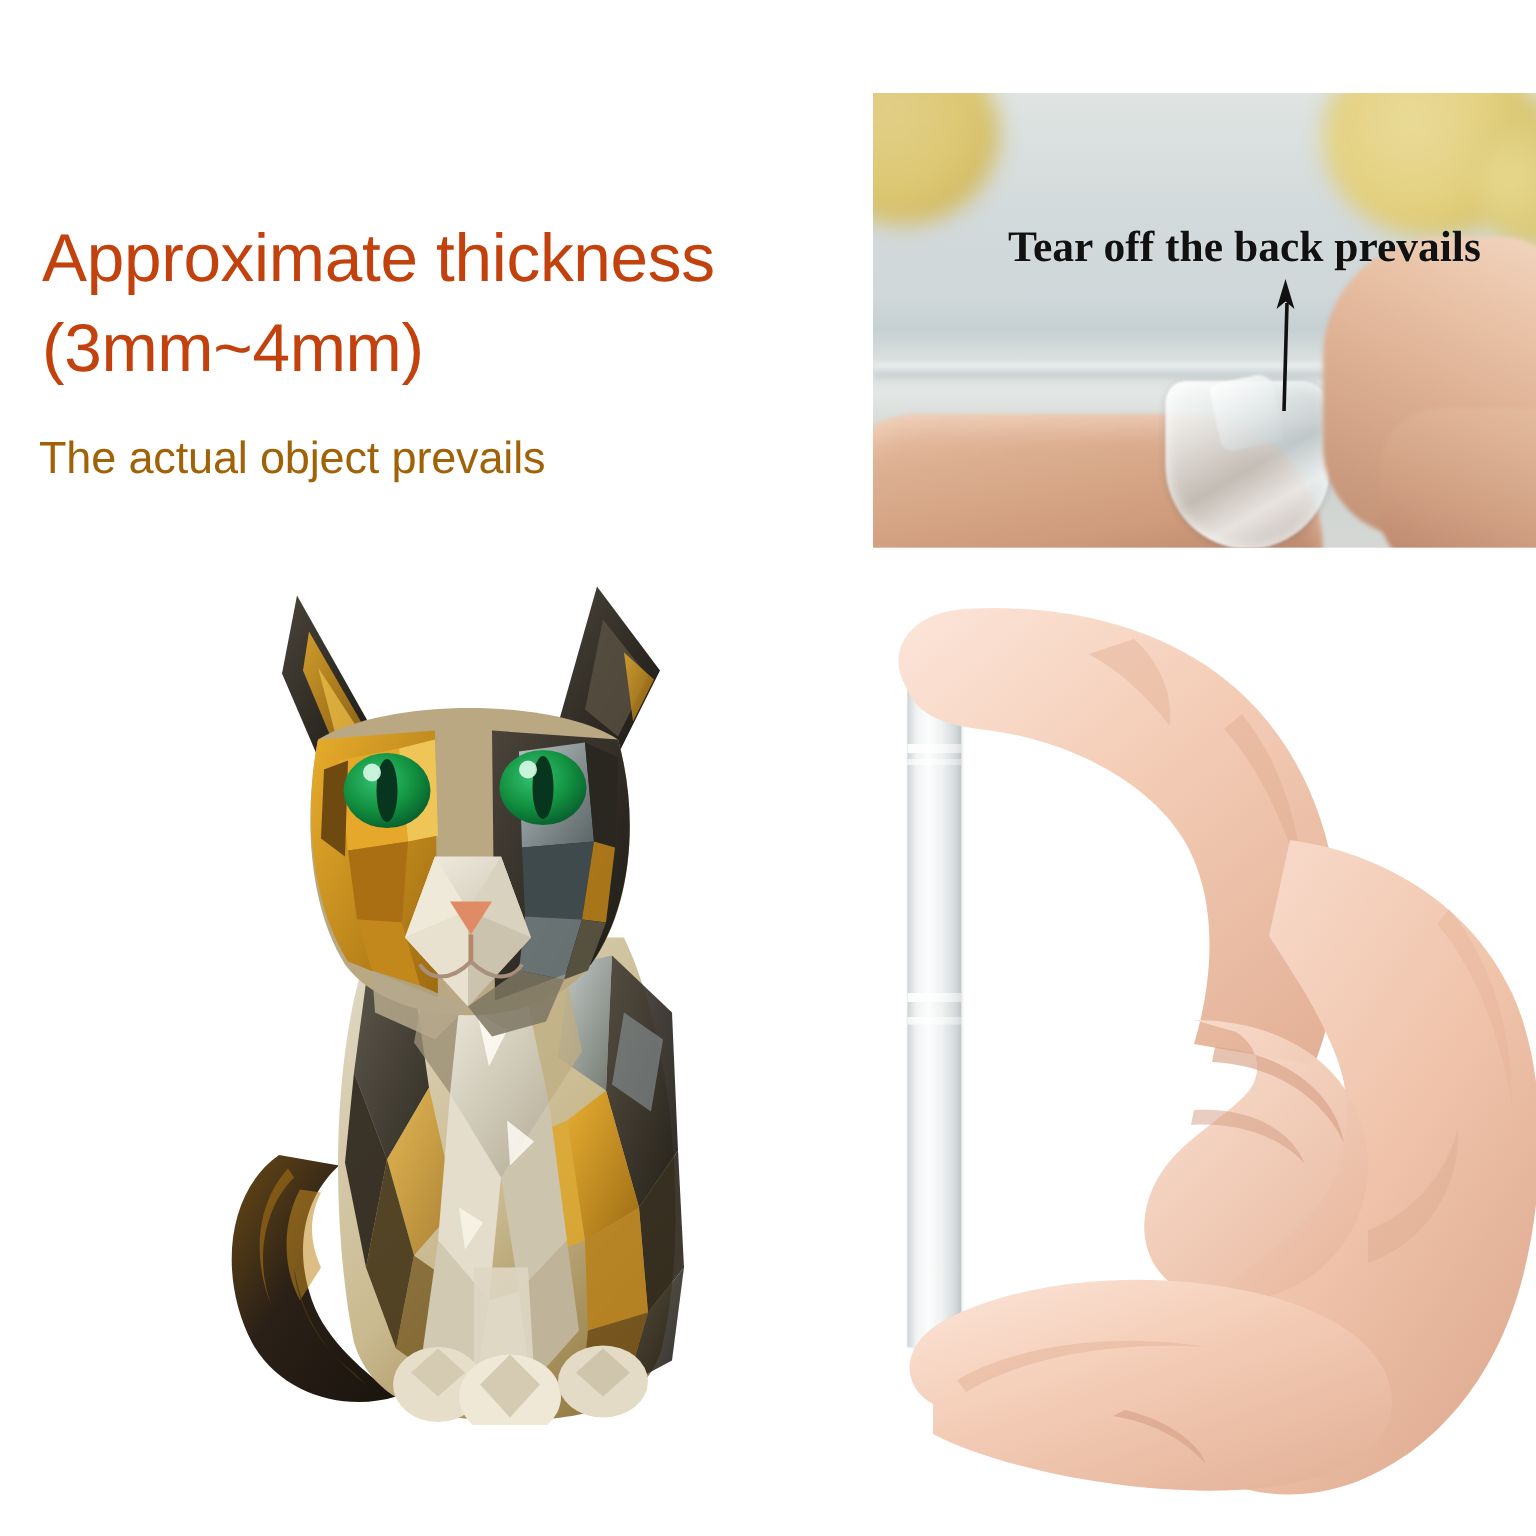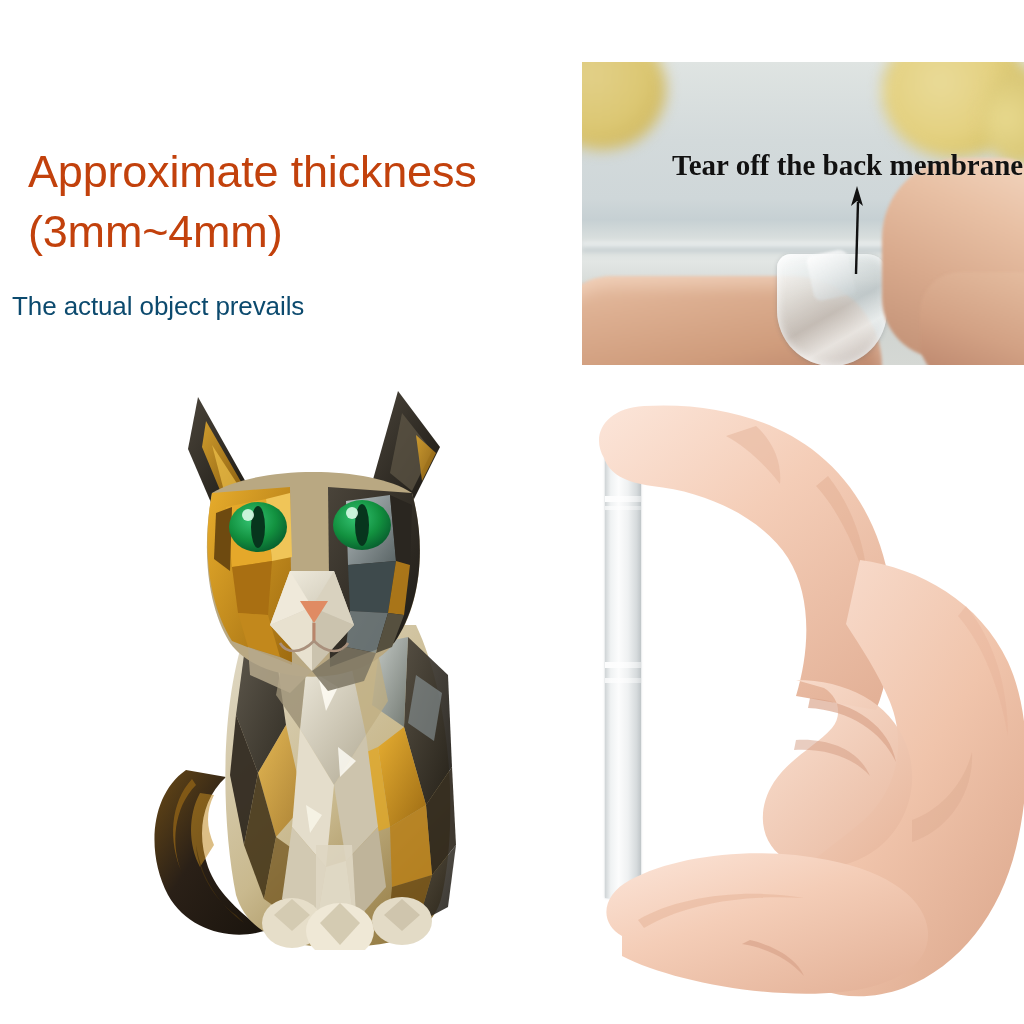--- a/index.html
+++ b/index.html
@@ -27,26 +27,26 @@
     width: 560px;
     font-size: 45px;
     line-height: 60px;
     font-weight: 400;
     color: #c2410c;
     letter-spacing: -0.2px;
     white-space: pre-line;
   }
   .subhead {
     position: absolute;
-    left: 12px;
+    left: 26px;
     top: 286px;
-    font-size: 26px;
+    font-size: 30px;
     line-height: 40px;
     font-weight: 400;
-    color: #0c4a6e;
+    color: #a16207;
     letter-spacing: -0.1px;
   }
 
   
   .inset-photo {
     position: absolute;
     left: 582px;
     top: 62px;
     width: 442px;
     height: 303px;
@@ -260,21 +260,21 @@
     <div class="inset-disc"></div>
     <div class="inset-disc-film"></div>
     <div class="inset-finger finger-right-upper"></div>
     <div class="inset-finger finger-right-lower"></div>
 
     <svg class="inset-arrow" viewBox="0 0 22 90">
       <path d="M10 90 L12 18" stroke="#111" stroke-width="2.4" fill="none"></path>
       <path d="M11 2 L17 22 L11 17 L5 22 Z" fill="#111"></path>
     </svg>
 
-    <div class="inset-caption">Tear off the back membrane</div>
+    <div class="inset-caption">Tear off the back prevails</div>
   </div>
 
   <div class="cat-figure">
     <svg viewBox="0 0 360 575" xmlns="http://www.w3.org/2000/svg">
       <defs>
         <linearGradient id="gAmber" x1="0" y1="0" x2="1" y2="1">
           <stop offset="0" stop-color="#e8ad2c"></stop>
             <stop offset="1" stop-color="#9d6a10"></stop>
         </linearGradient>
         <linearGradient id="gAmber2" x1="0" y1="1" x2="1" y2="0">

